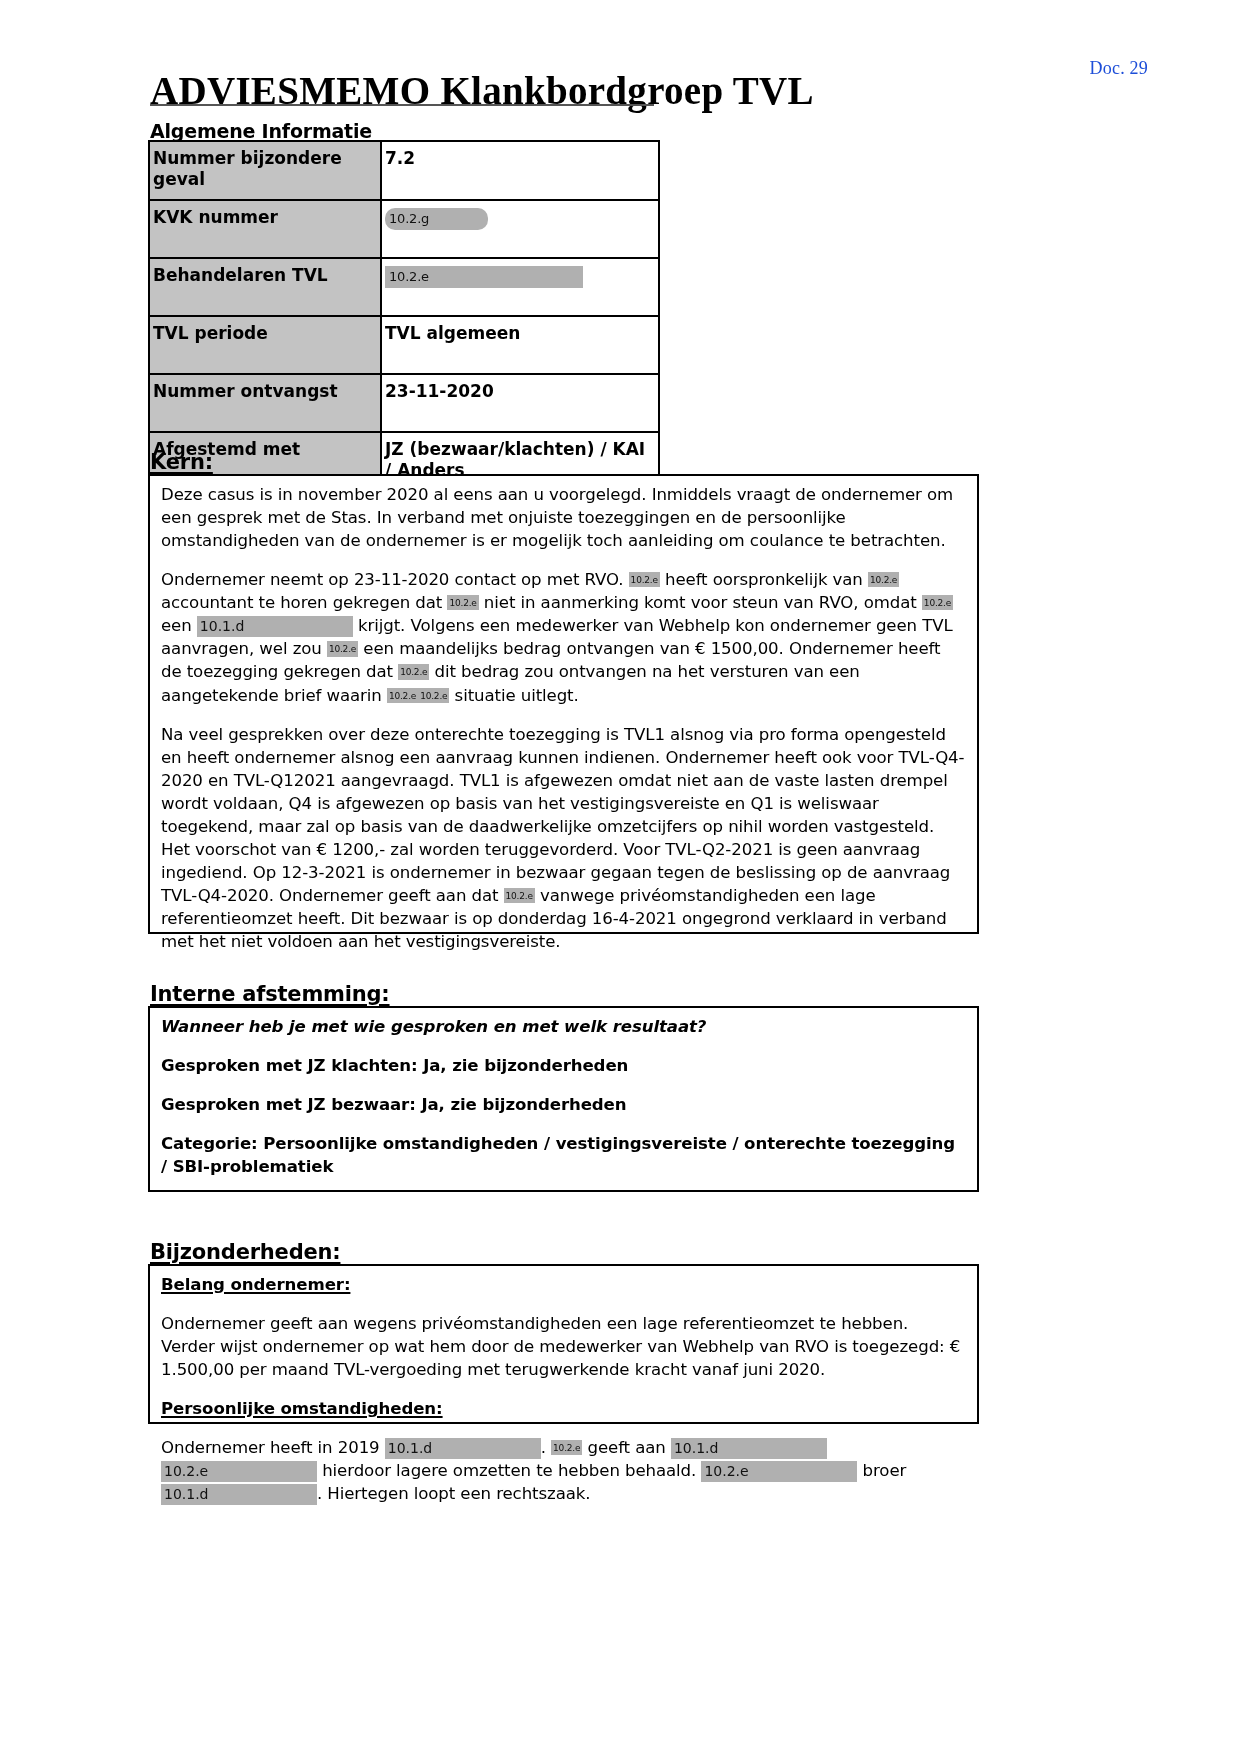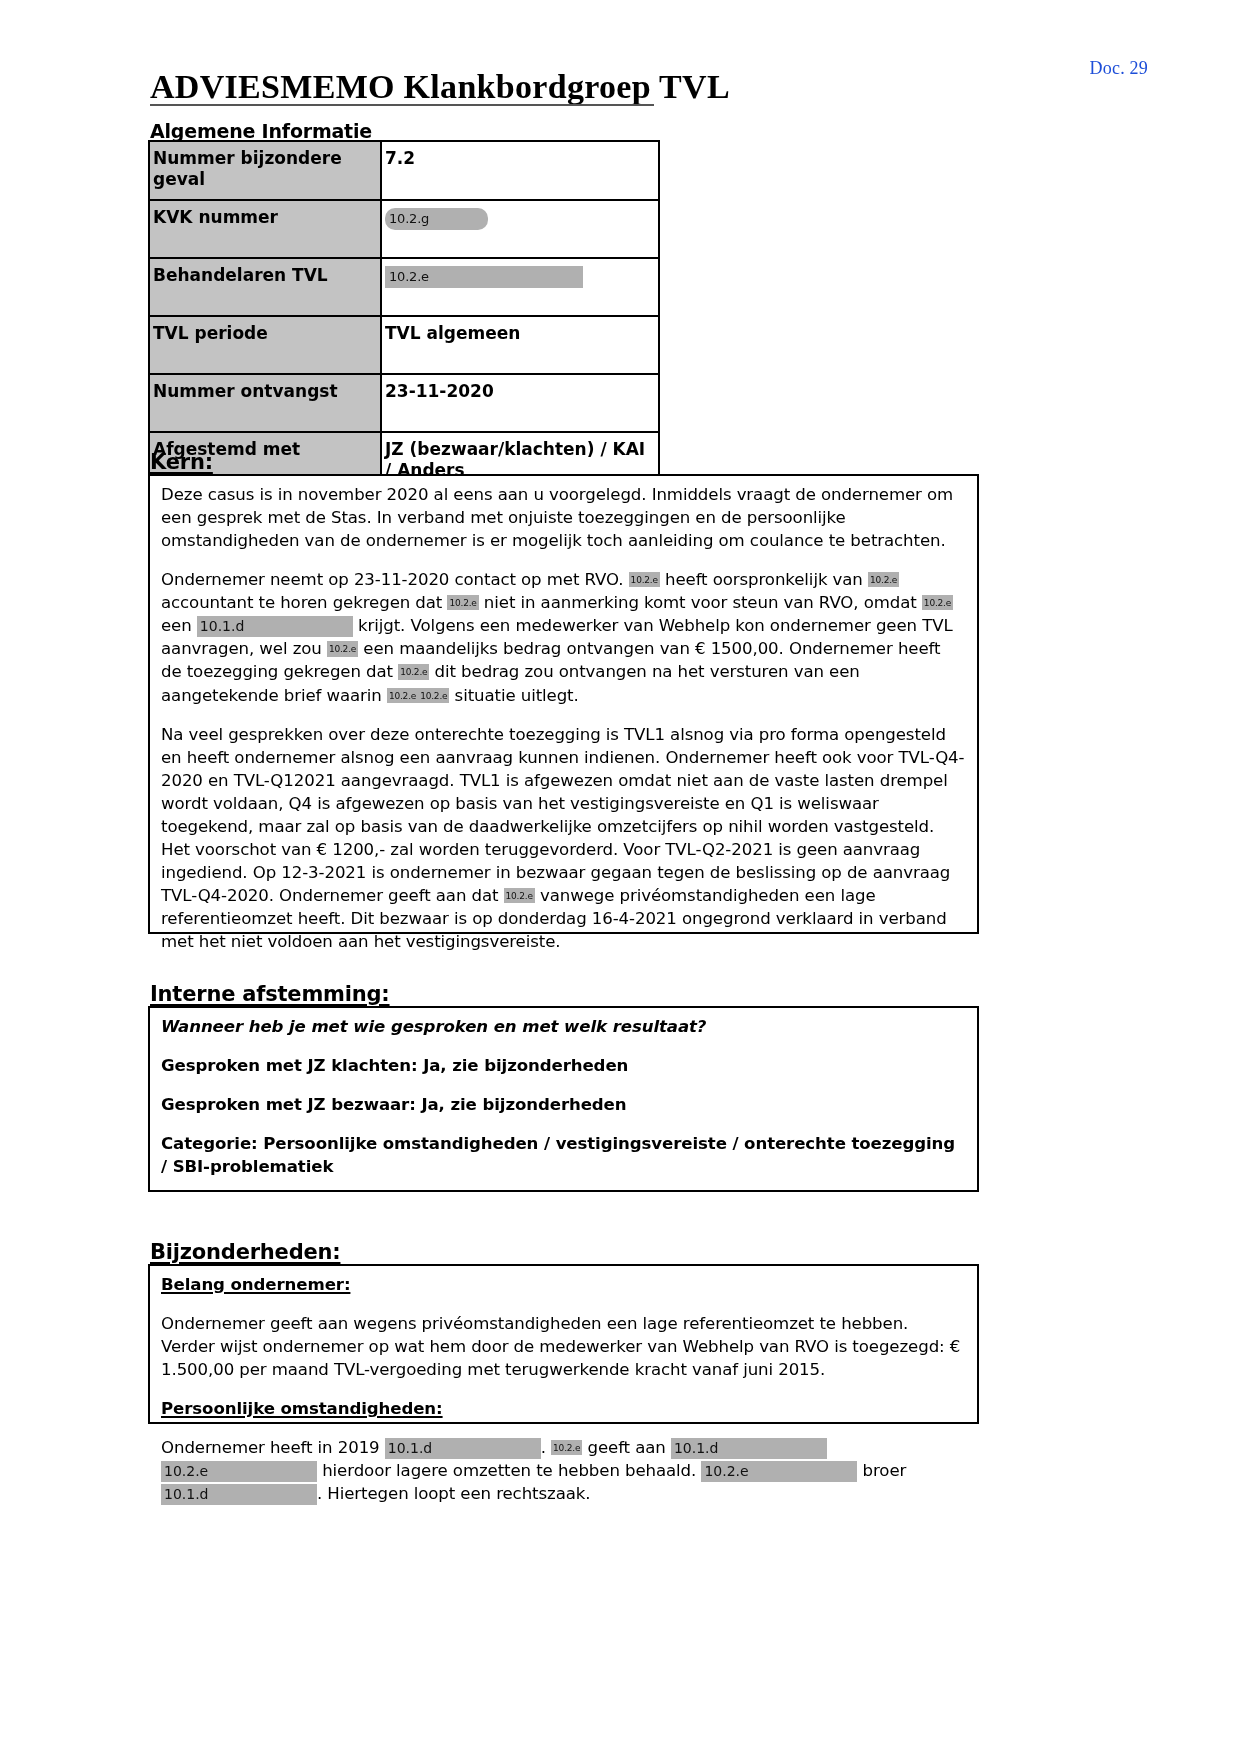--- a/index.html
+++ b/index.html
@@ -34,21 +34,21 @@
     letter-spacing: .2px;
   }
 
   
   .doc-title {
     position: absolute;
     left: 150px;
     top: 68px;
     font-family: "Liberation Serif", serif;
     font-weight: bold;
-    font-size: 34px;
+    font-size: 39px;
     letter-spacing: .3px;
     white-space: nowrap;
   }
   .title-rule {
     position: absolute;
     left: 150px;
     top: 104px;
     width: 504px;
     height: 2px;
     background: #555;
@@ -216,20 +216,20 @@
     <p class="tight" style="margin-top:16px;">Gesproken met JZ bezwaar: Ja, zie bijzonderheden</p>
     <p>Categorie: Persoonlijke omstandigheden / vestigingsvereiste / onterechte toezegging / SBI-problematiek</p>
   </div>
 
   <div class="section-heading underlined" style="left:150px; top:1240px;">Bijzonderheden:</div>
 
   <div class="box" style="left:148px; top:1264px; width:831px; height:160px;">
     <p>
       <span class="sub-heading">Belang ondernemer:</span>
     </p>
-    <p class="tight">Ondernemer geeft aan wegens privéomstandigheden een lage referentieomzet te hebben. Verder wijst ondernemer op wat hem door de medewerker van Webhelp van RVO is toegezegd: € 1.500,00 per maand TVL-vergoeding met terugwerkende kracht vanaf juni 2015.</p>
+    <p class="tight">Ondernemer geeft aan wegens privéomstandigheden een lage referentieomzet te hebben. Verder wijst ondernemer op wat hem door de medewerker van Webhelp van RVO is toegezegd: € 1.500,00 per maand TVL-vergoeding met terugwerkende kracht vanaf juni 2020.</p>
     <p style="margin-top:16px;">
       <span class="sub-heading">Persoonlijke omstandigheden:</span>
     </p>
     <p class="tight">Ondernemer heeft in 2019 <span class="redact bar" style="min-width: 150px;">10.1.d</span>. <span class="redact sm">10.2.e</span> geeft aan <span class="redact bar" style="min-width: 150px;">10.1.d</span><span class="redact bar" style="min-width: 150px;">10.2.e</span> hierdoor lagere omzetten te hebben behaald. <span class="redact bar" style="min-width: 150px;">10.2.e</span> broer <span class="redact bar" style="min-width: 150px;">10.1.d</span>. Hiertegen loopt een rechtszaak.</p>
   </div>
 
 </div>
 
 </body></html>

